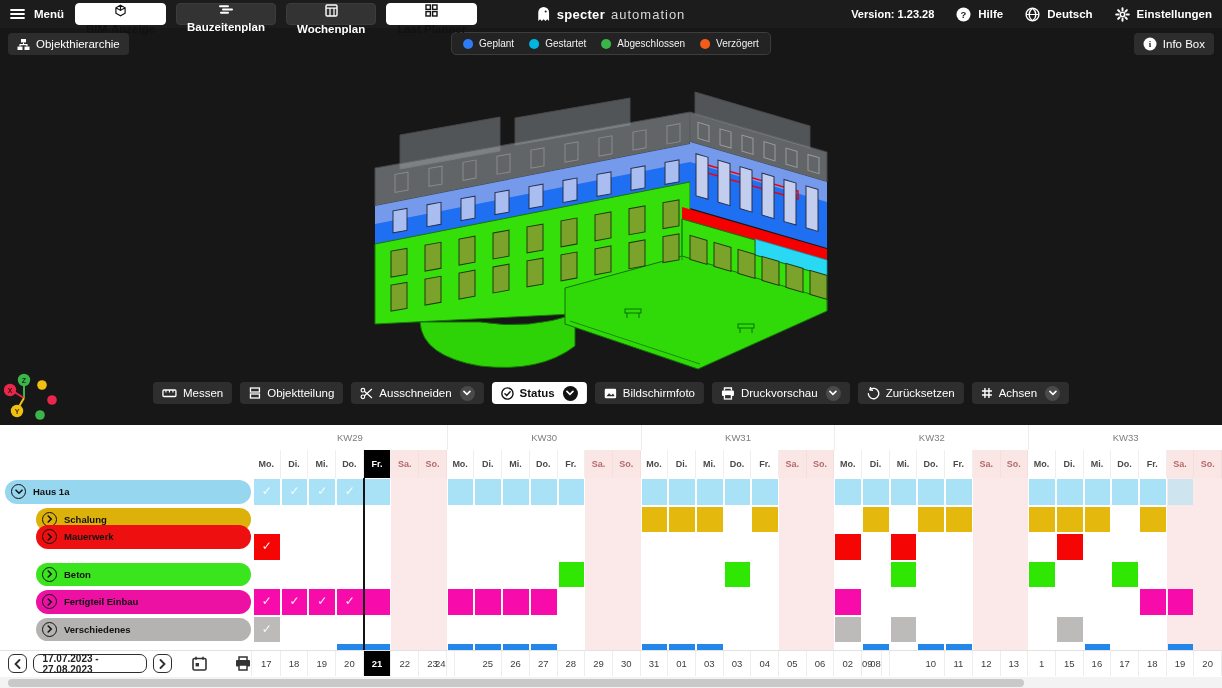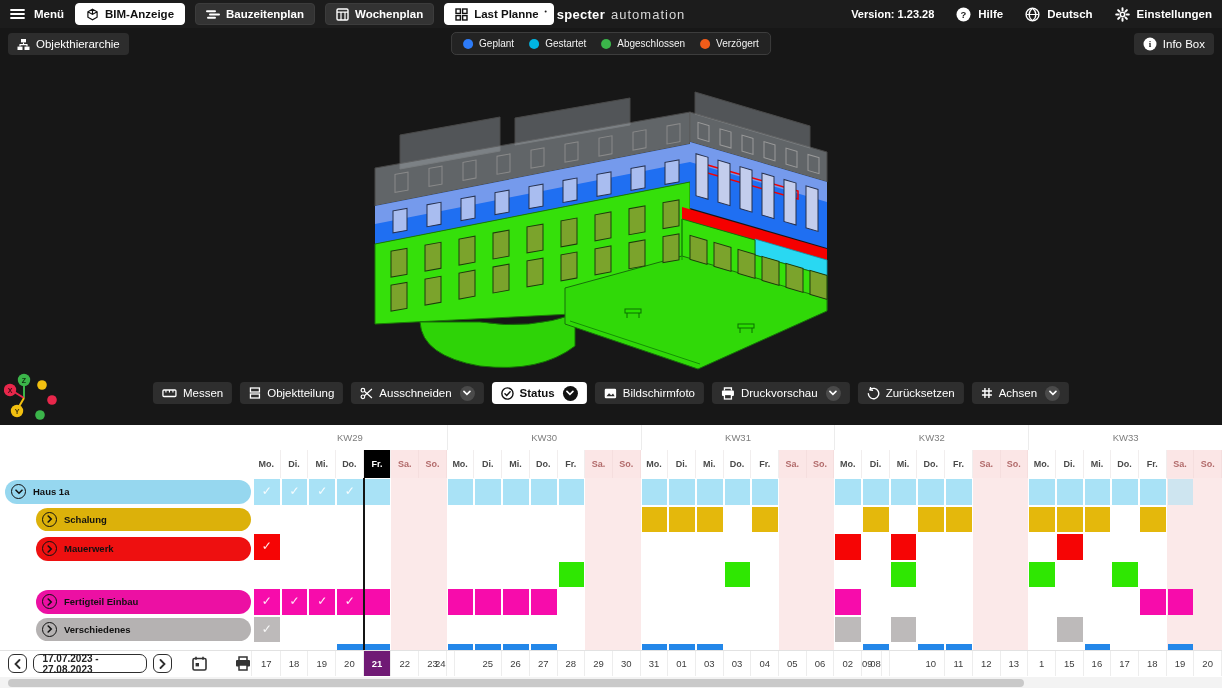--- a/index.html
+++ b/index.html
@@ -6,21 +6,21 @@
   html,body { width:1222px; height:688px; overflow:hidden; background:#161616;
     font-family:"Liberation Sans", sans-serif; }
   #app { position:relative; width:1222px; height:688px; overflow:hidden; }
 
   
   #topbar { position:absolute; left:0; top:0; width:1222px; height:28px; background:#1c1c1c;
     display:flex; align-items:center; justify-content:space-between; padding:0 10px; z-index:30; }
   .tb-left { display:flex; align-items:center; gap:11px; }
   .menu-btn { display:flex; align-items:center; gap:9px; color:#fff; font-size:11.5px; font-weight:bold; cursor:pointer; }
   .tab { display:flex; align-items:center; gap:6px; height:22px; padding:0 10px; border-radius:4px;
-    background:#333; color:#fff; font-size:11.5px; font-weight:bold; cursor:pointer; border:1px solid #3c3c3c; }
+    background:#333; color:#fff; font-size:11.5px; font-weight:bold; cursor:pointer; border:1px solid #3c3c3c;flex-direction:column; }
   .tab.active { background:#fff; color:#111; border-color:#fff; }
   .brand { position:absolute; left:50%; top:0; transform:translateX(-50%); height:28px;
     display:flex; align-items:center; gap:6px; color:#fff; }
   .brand b { font-size:13px; letter-spacing:.3px; }
   .brand i { font-style:normal; font-weight:300; font-size:13px; color:#d8d8d8; letter-spacing:1px; }
   .tb-right { display:flex; align-items:center; gap:22px; color:#fff; }
   .tb-item { display:flex; align-items:center; gap:7px; font-size:11.5px; font-weight:bold; cursor:pointer; }
   .tb-version { font-size:11px; font-weight:bold; }
 
   
@@ -58,21 +58,21 @@
   .gcell .ck { display:block; text-align:center; line-height:25px; color:#fff; font-size:12px; opacity:.9; }
   .pill { position:absolute; height:23.5px; border-radius:12px; display:flex; align-items:center;
     gap:7px; padding-left:6px; z-index:5; cursor:pointer; }
   .pill-label { font-size:9.5px; font-weight:bold; color:#111; }
   .chev-circle { width:15px; height:15px; min-width:15px; border-radius:50%; border:1.6px solid #111;
     display:flex; align-items:center; justify-content:center; }
   #dates-row { position:absolute; left:0; top:225px; width:1222px; height:26px; background:#fff;
     border-top:1px solid #e2e2e2; z-index:6; }
   .date-cell { position:absolute; top:0; height:25px; line-height:25px; text-align:center;
     font-size:9.5px; color:#3c3c3c; border-right:1px solid #ededed; }
-  .date-cell.today { background:#701a75; color:#fff; font-weight:bold; }
+  .date-cell.today { background:#000000; color:#fff; font-weight:bold; }
   #date-controls { position:absolute; left:0; top:0; width:252px; height:25px; background:#fff;
     display:flex; align-items:center; gap:6px; padding-left:8px; border-right:1px solid #ededed; }
   .nav-btn { width:22px; height:19px; border:1.5px solid #2e2e2e; border-radius:6px; display:flex;
     align-items:center; justify-content:center; font-size:12px; font-weight:bold; color:#2e2e2e;
     cursor:pointer; line-height:1; }
   #range-pill { height:19px; border:1.5px solid #2e2e2e; border-radius:7px; padding:0 8px;
     font-size:10px; font-weight:bold; color:#222; display:flex; align-items:center; cursor:pointer; }
   .foot-icon { margin-left:14px; cursor:pointer; display:flex; align-items:center; }
   #hscroll-track { position:absolute; left:0; top:252px; width:1222px; height:11px; background:#f3f3f3; }
   #hscroll-thumb { position:absolute; left:8px; top:253.5px; width:1016px; height:8px; background:#c9c9c9; border-radius:4px; }
@@ -611,33 +611,41 @@
           </svg>
         </div>
         <span class="pill-label">Schalung</span>
       </div>
       <div class="gcell" style="left: 254px; top: 109px; width: 25.6857px; background: rgb(246, 5, 5); z-index: 2;">
         <span class="ck">✓</span>
       </div>
       <div class="gcell" style="left: 835.4px; top: 109px; width: 25.6857px; background: rgb(246, 5, 5); z-index: 2;"></div>
       <div class="gcell" style="left: 890.771px; top: 109px; width: 25.6857px; background: rgb(246, 5, 5); z-index: 2;"></div>
       <div class="gcell" style="left: 1056.89px; top: 109px; width: 25.6857px; background: rgb(246, 5, 5); z-index: 2;"></div>
-      <div class="pill" style="left: 36px; top: 112px; width: 215px; background: rgb(238, 16, 16);">
+      <div class="pill" style="left: 36px; top: 100px; width: 215px; background: rgb(238, 16, 16);">
         <div class="chev-circle">
           <svg width="6" height="8" viewBox="0 0 6 8">
             <path d="M1.2 1l3 3-3 3" fill="none" stroke="#111" stroke-width="1.6" stroke-linecap="round"></path>
           </svg>
         </div>
         <span class="pill-label">Mauerwerk</span>
       </div>
       <div class="gcell" style="left: 558.543px; top: 136.5px; width: 25.6857px; background: rgb(47, 231, 2); z-index: 2;"></div>
       <div class="gcell" style="left: 724.657px; top: 136.5px; width: 25.6857px; background: rgb(47, 231, 2); z-index: 2;"></div>
       <div class="gcell" style="left: 890.771px; top: 136.5px; width: 25.6857px; background: rgb(47, 231, 2); z-index: 2;"></div>
       <div class="gcell" style="left: 1029.2px; top: 136.5px; width: 25.6857px; background: rgb(47, 231, 2); z-index: 2;"></div>
       <div class="gcell" style="left: 1112.26px; top: 136.5px; width: 25.6857px; background: rgb(47, 231, 2); z-index: 2;"></div>
+      <div class="pill" style="left: 36px; top: 137.5px; width: 215px; background: rgb(58, 229, 30);">
+        <div class="chev-circle">
+          <svg width="6" height="8" viewBox="0 0 6 8">
+            <path d="M1.2 1l3 3-3 3" fill="none" stroke="#111" stroke-width="1.6" stroke-linecap="round"></path>
+          </svg>
+        </div>
+        <span class="pill-label">Beton</span>
+      </div>
       <div class="gcell" style="left: 254px; top: 164px; width: 25.6857px; background: rgb(247, 12, 171); z-index: 2;">
         <span class="ck">✓</span>
       </div>
       <div class="gcell" style="left: 281.686px; top: 164px; width: 25.6857px; background: rgb(247, 12, 171); z-index: 2;">
         <span class="ck">✓</span>
       </div>
       <div class="gcell" style="left: 309.371px; top: 164px; width: 25.6857px; background: rgb(247, 12, 171); z-index: 2;">
         <span class="ck">✓</span>
       </div>
       <div class="gcell" style="left: 337.057px; top: 164px; width: 25.6857px; background: rgb(247, 12, 171); z-index: 2;">

